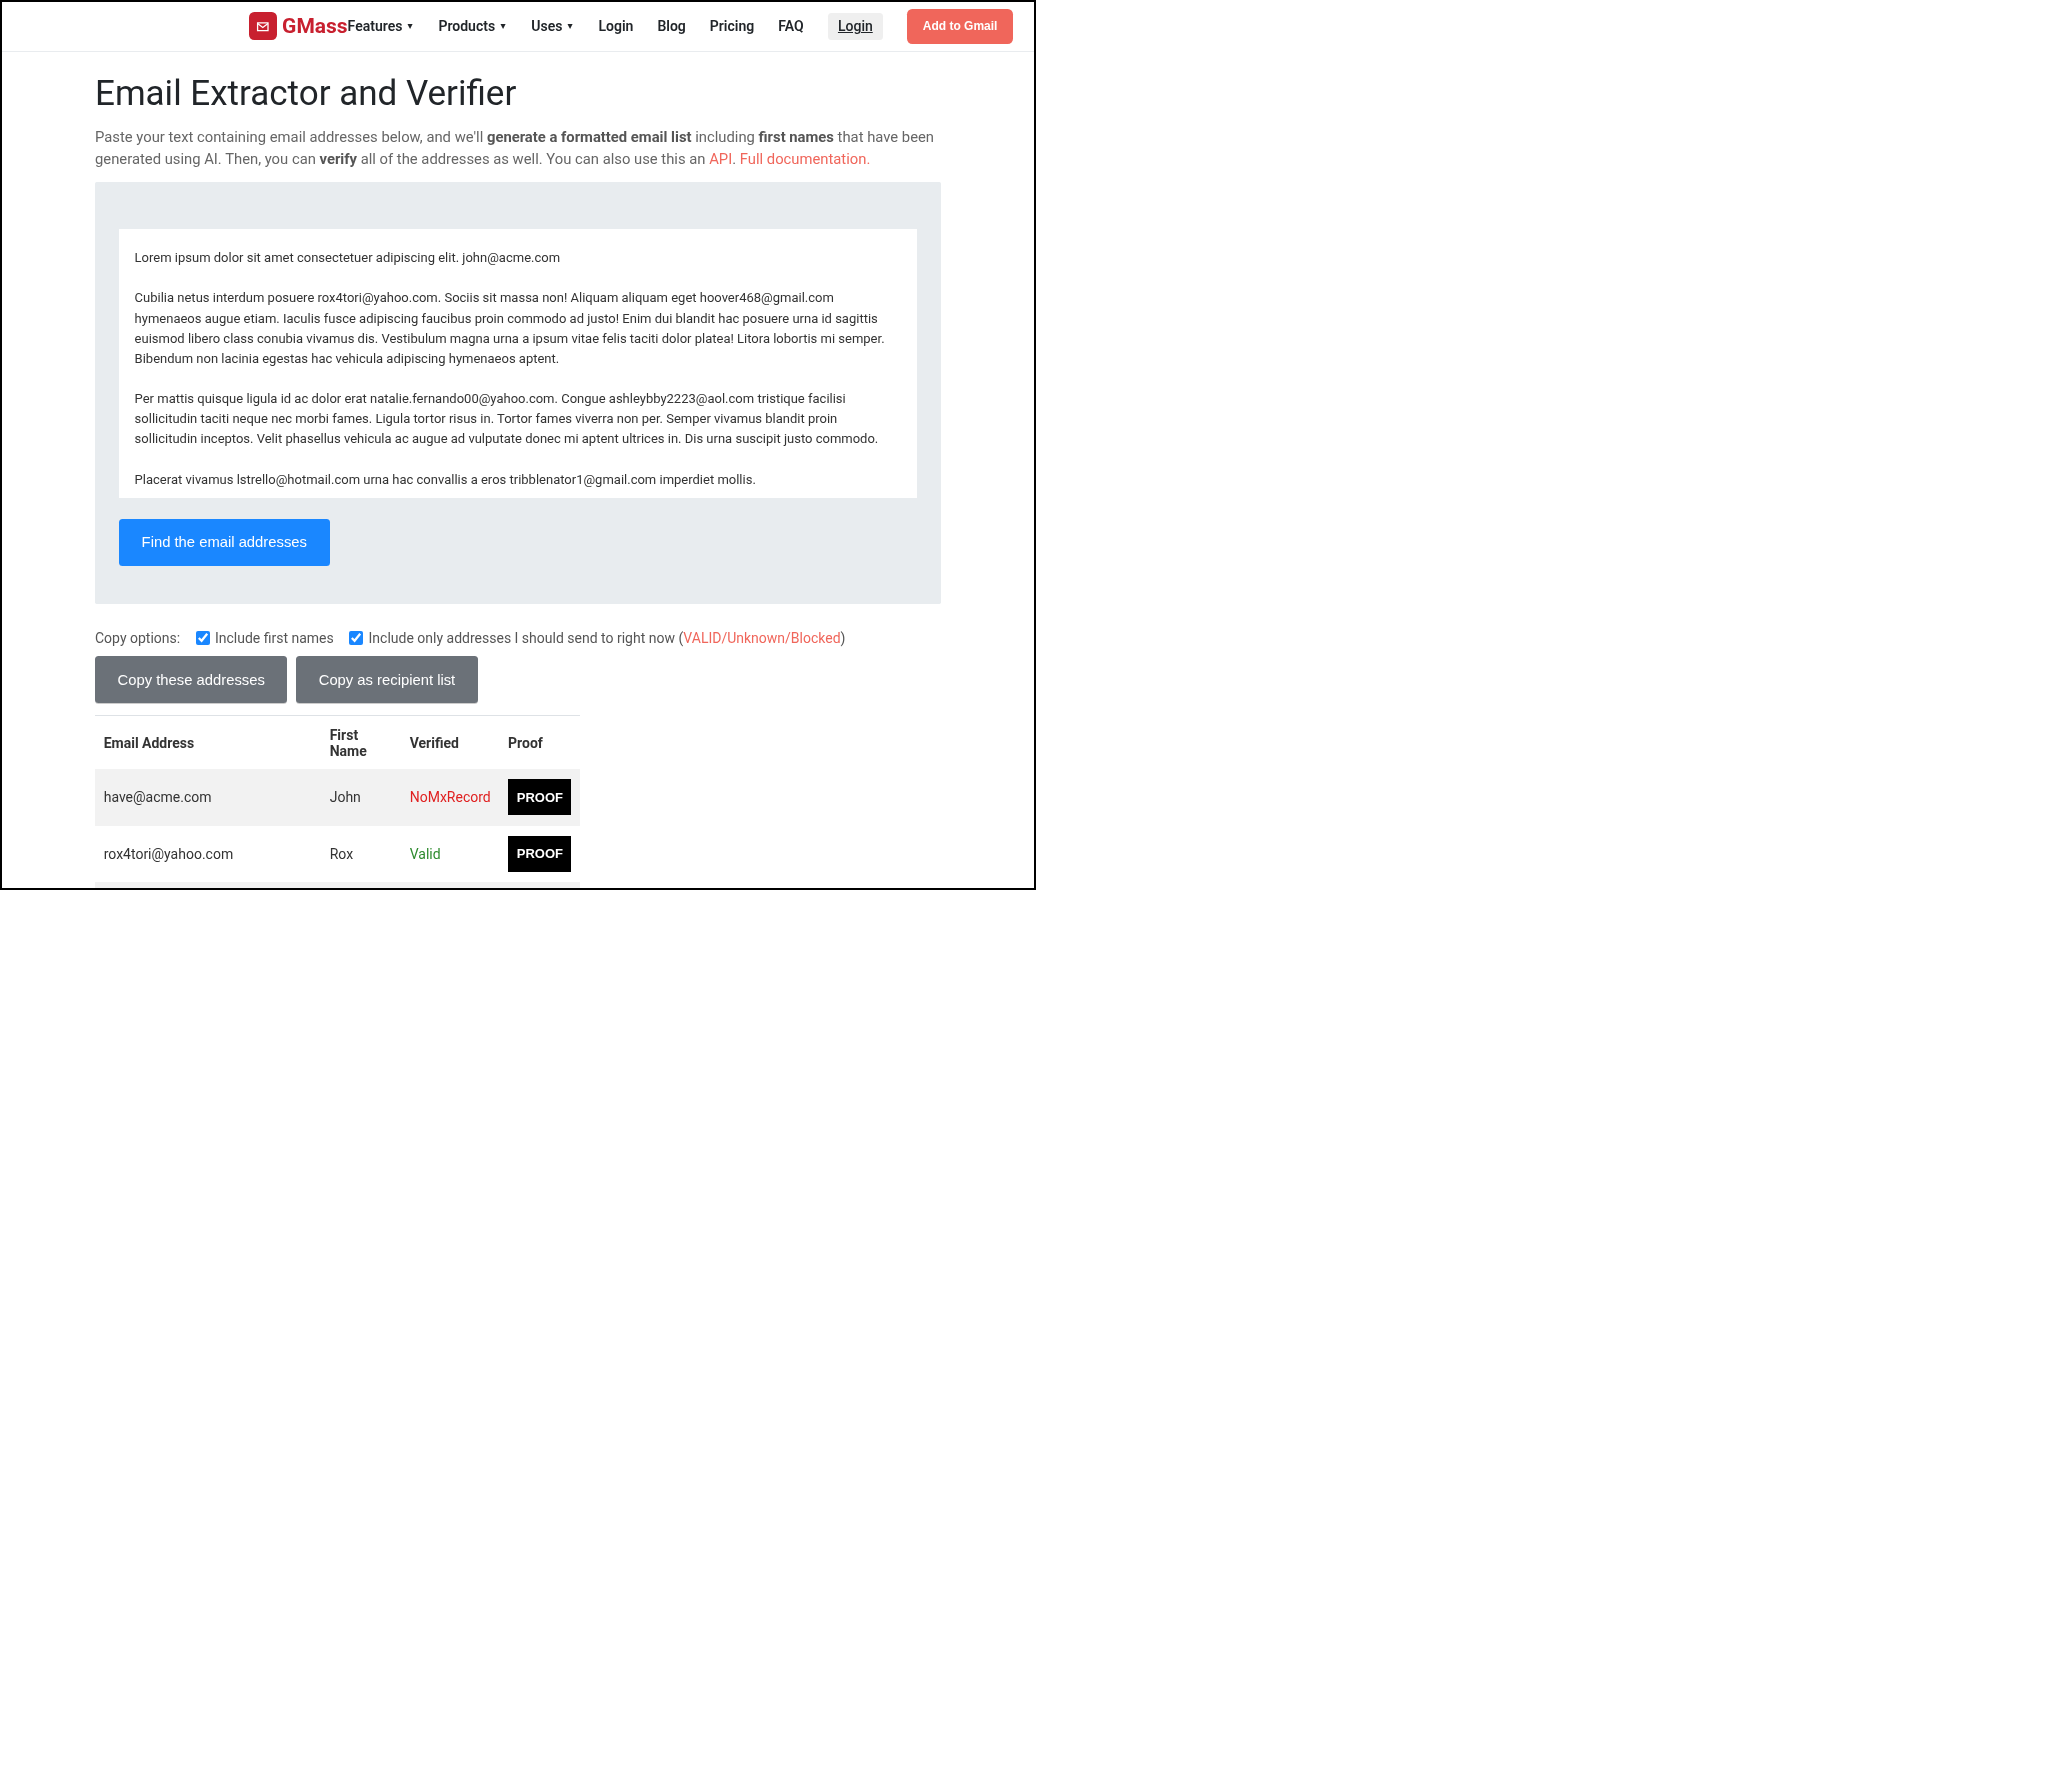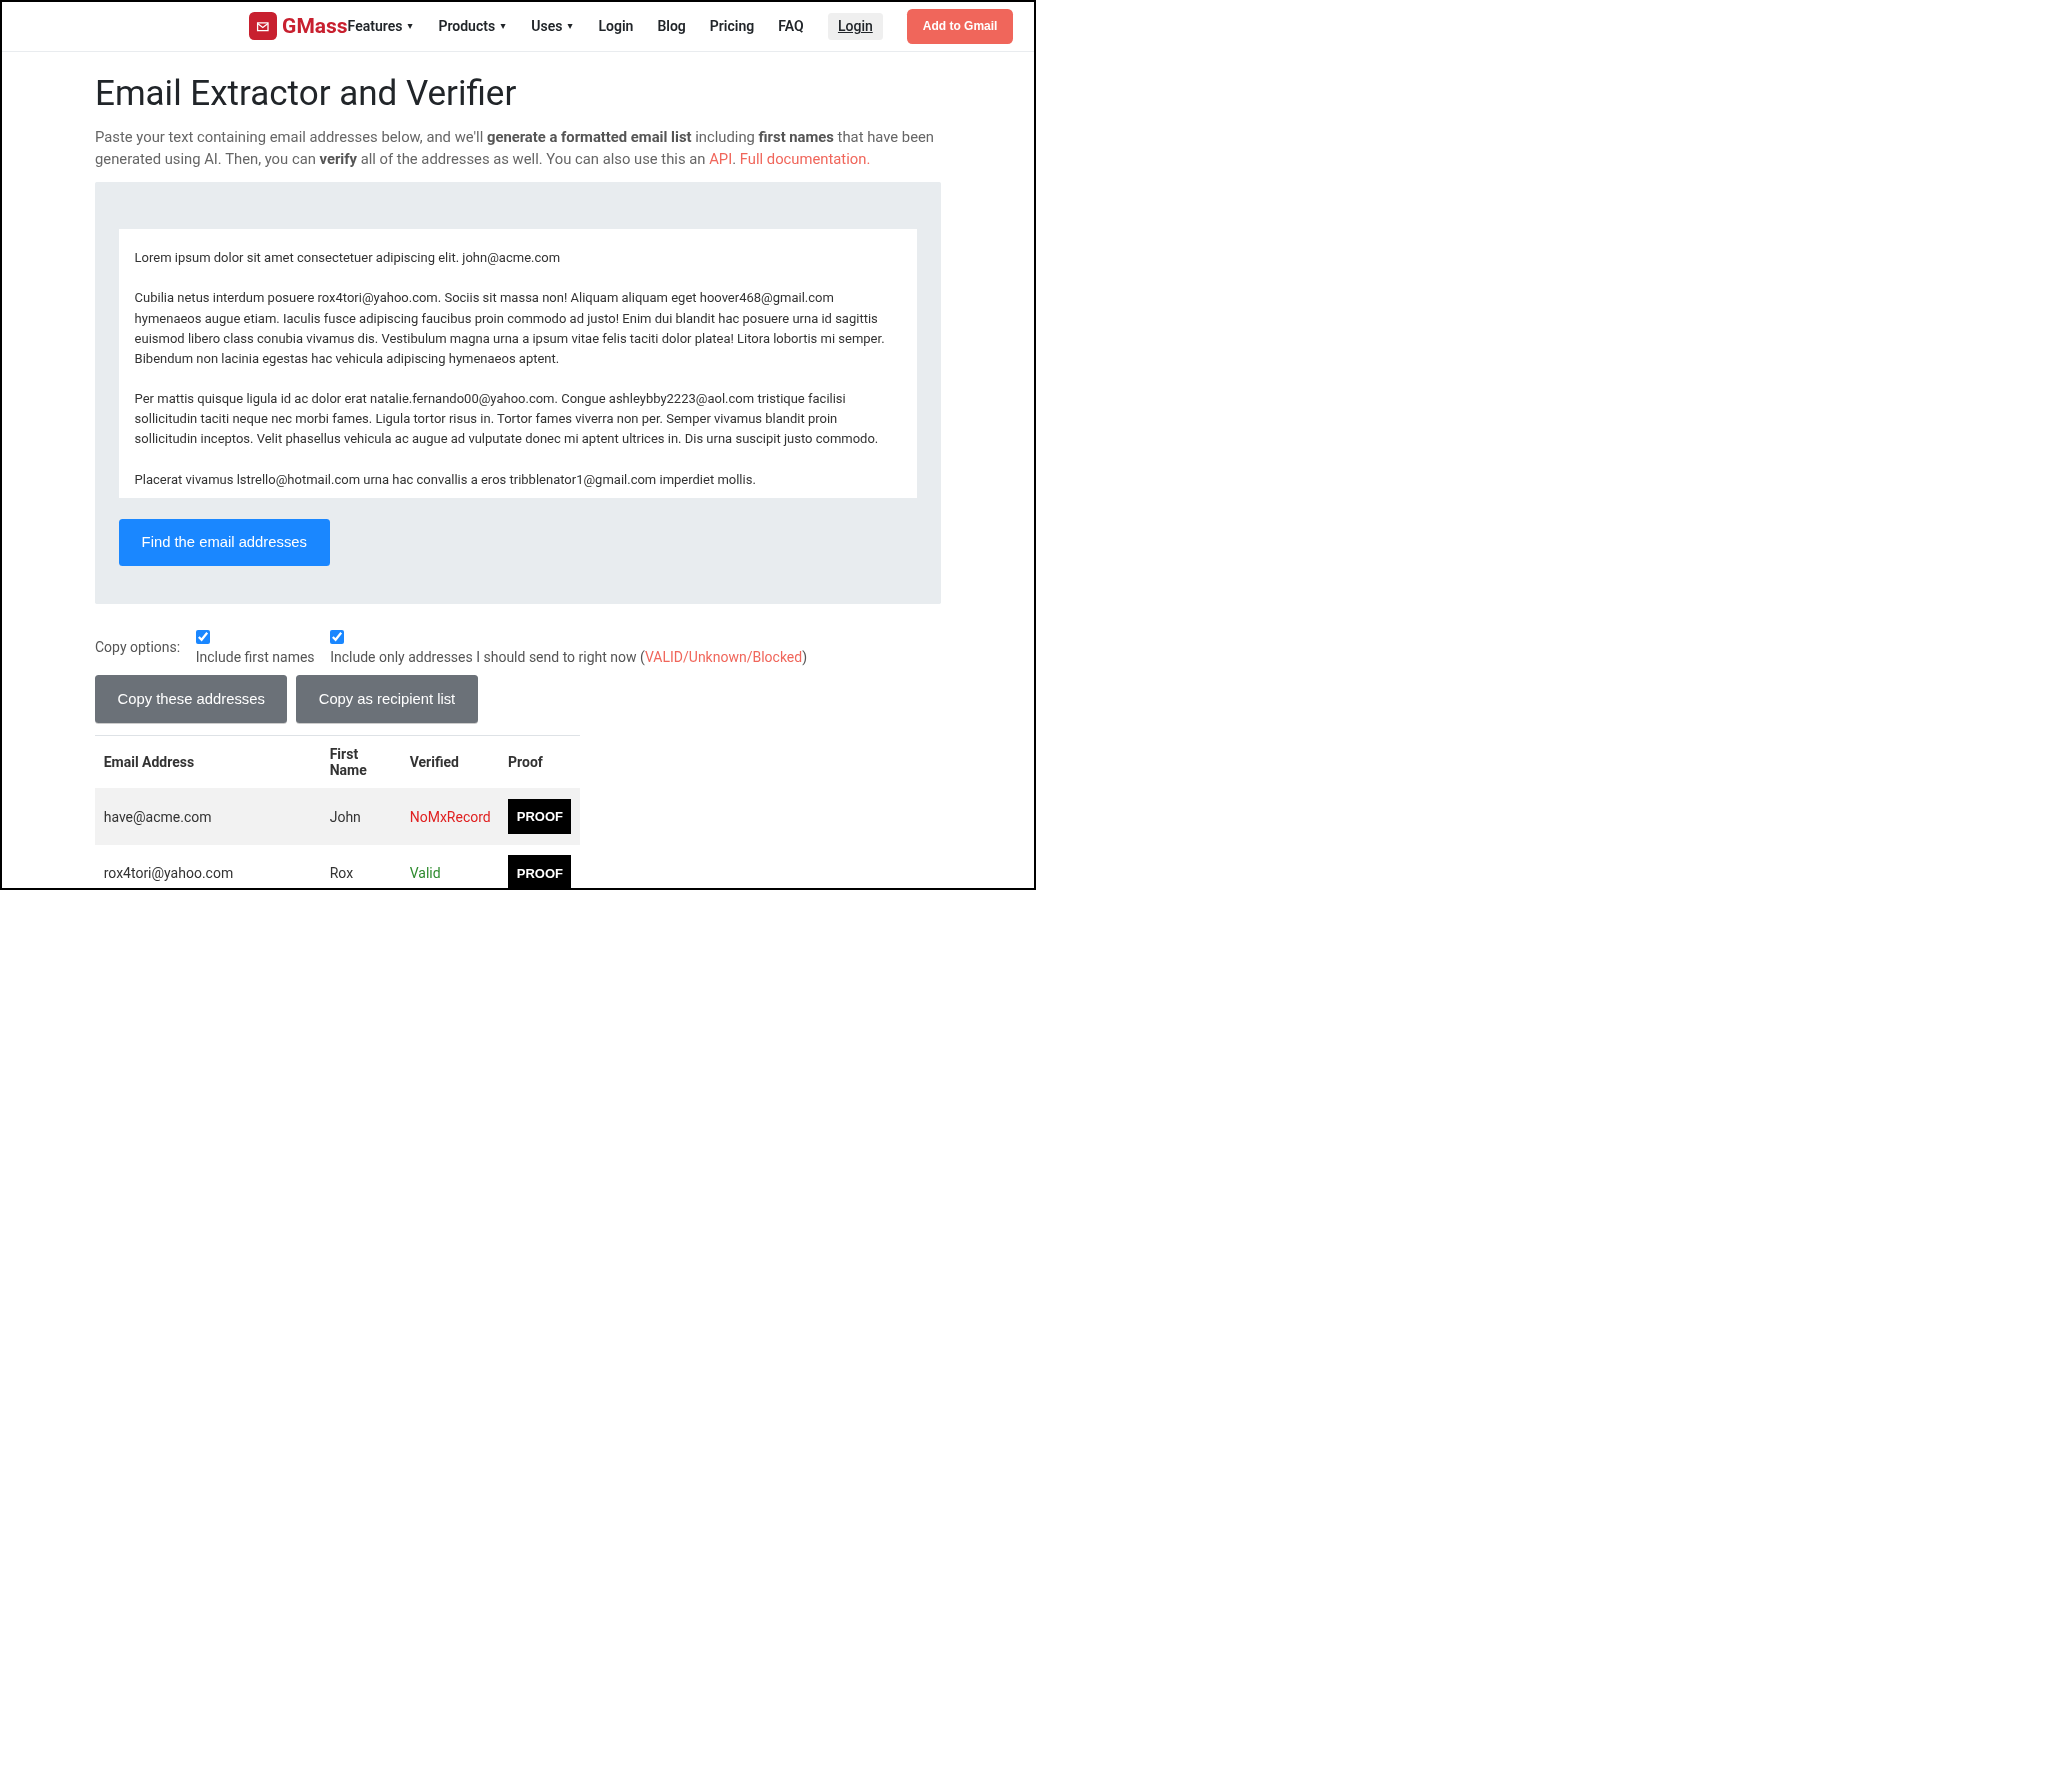--- a/index.html
+++ b/index.html
@@ -119,21 +119,21 @@
     cursor: pointer;
   }
   .copy-row {
     margin-top: 26px;
     display: flex;
     align-items: center;
     gap: 15.6px;
     font-size: 14px;
     color: #555;
   }
-  .copy-row label { display: inline-flex; gap: 5.2px; flex-direction: column; }
+  .copy-row label { display: inline-flex; align-items: center; gap: 5.2px; }
   .copy-row input[type=checkbox] { width:14px; height:14px; accent-color:#1a87ff; }
   .valid-link { color: #f0665b; }
   .action-row {
     margin-top: 10.4px;
     display: flex;
     gap: 8.7px;
   }
   .gray-btn {
     background: #6b7178;
     color: #fff;

